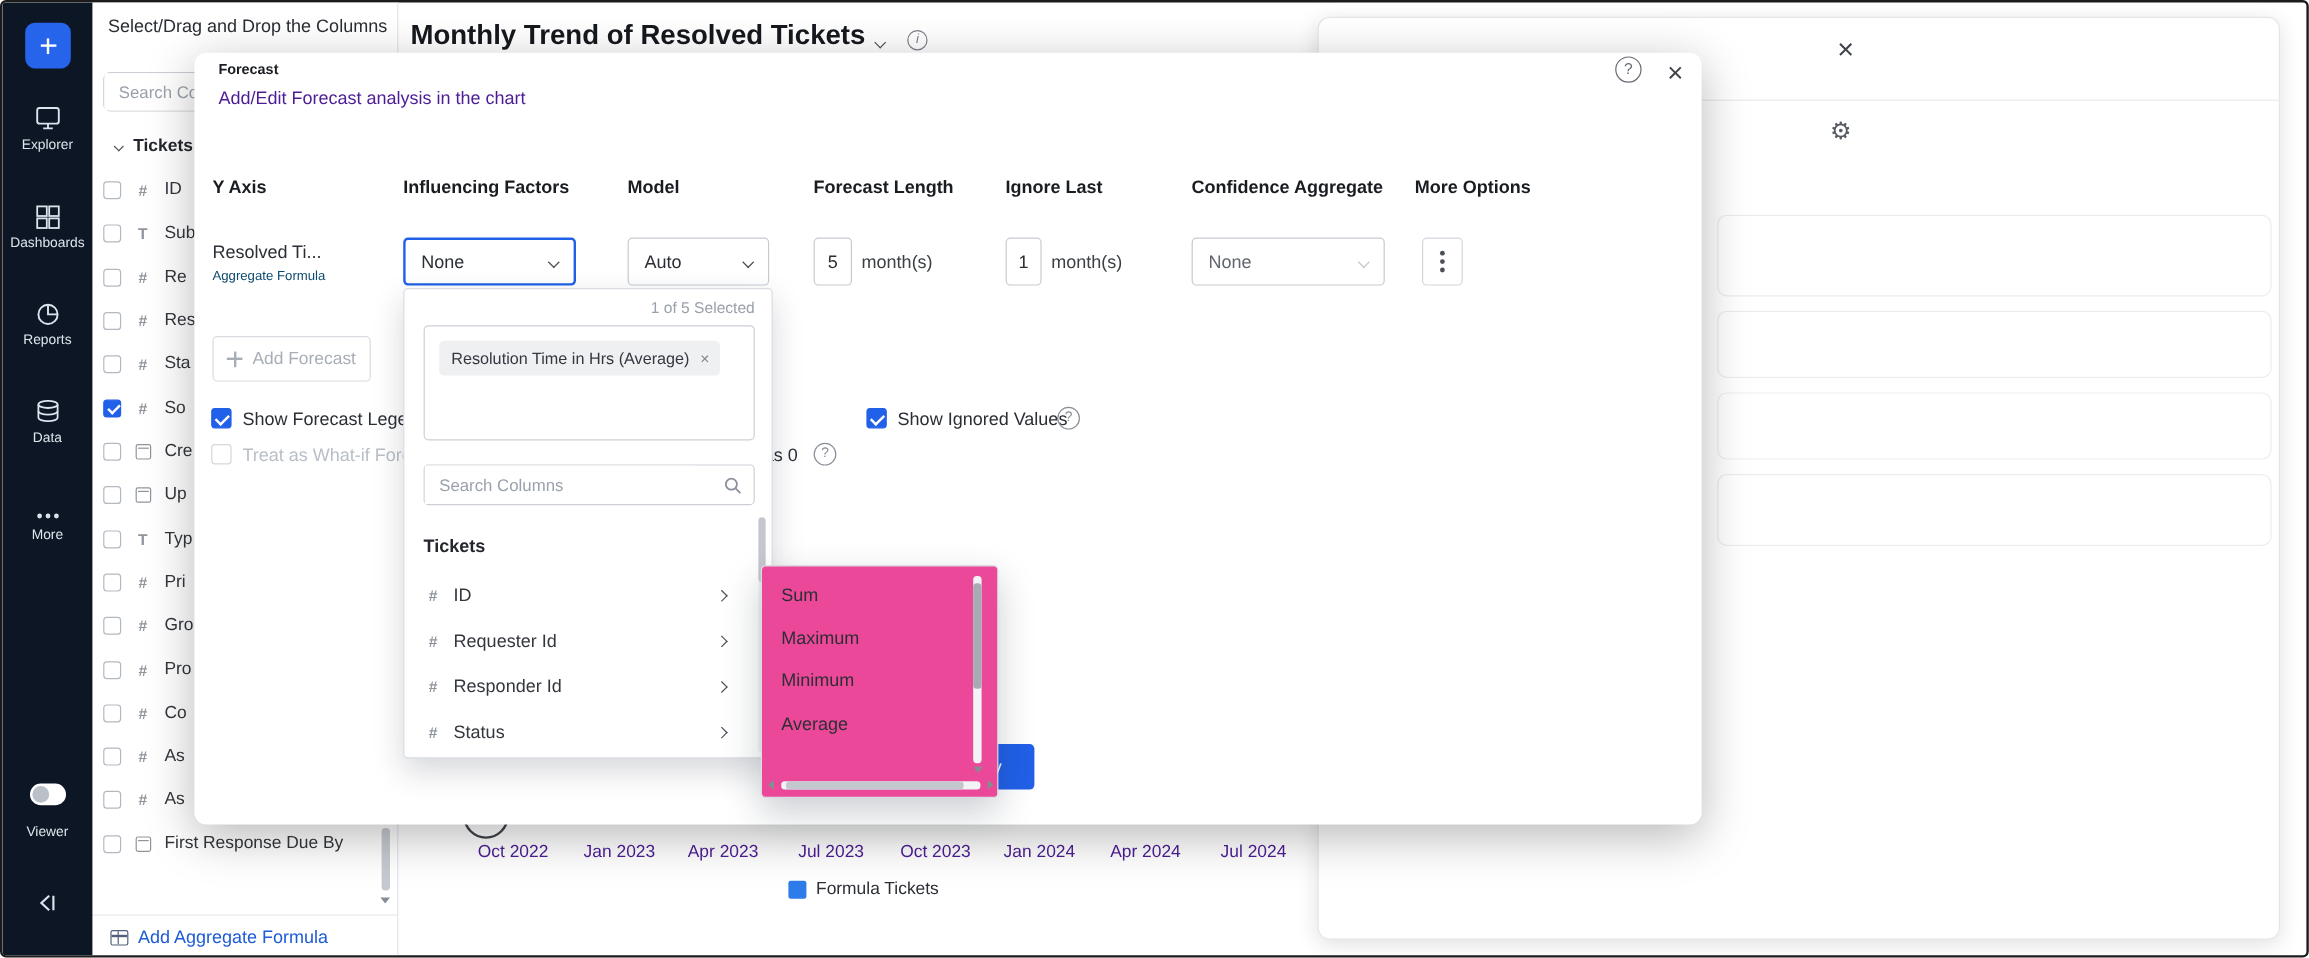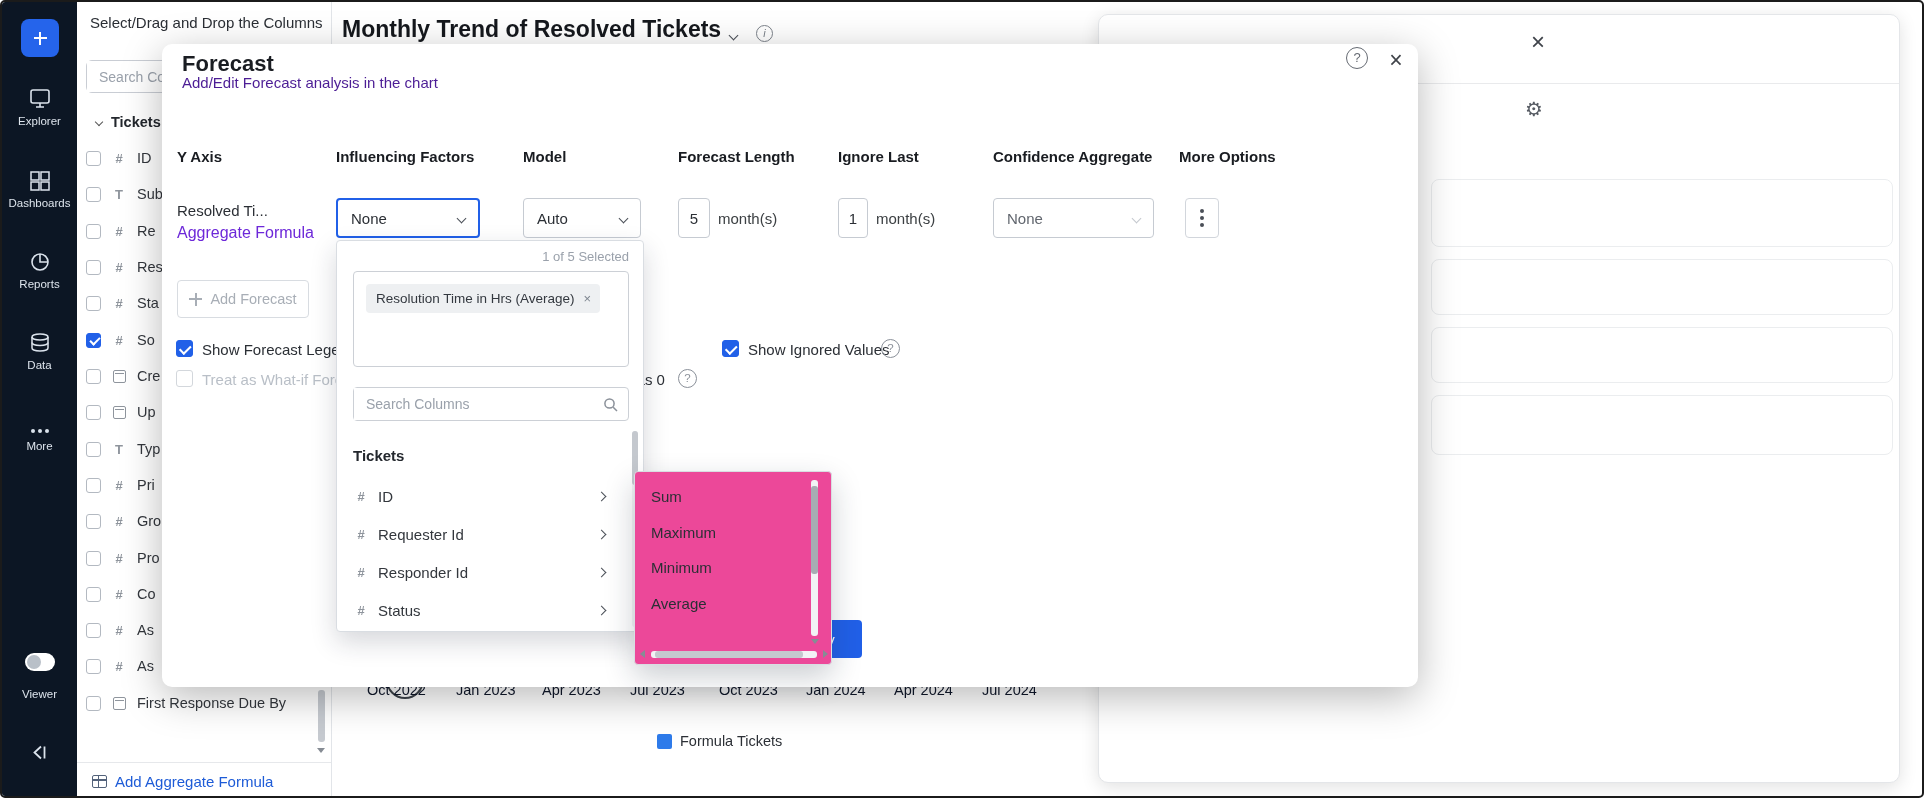--- a/index.html
+++ b/index.html
@@ -57,43 +57,43 @@
 .chev.sm{width:6px;height:6px;border-width:1.6px;border-color:#555}
 .tri-d{display:inline-block;width:0;height:0;border-left:4px solid transparent;border-right:4px solid transparent;border-top:5px solid #868c94}
 .tri-l{display:inline-block;width:0;height:0;border-top:4px solid transparent;border-bottom:4px solid transparent;border-right:5px solid #868c94}
 .tri-r{display:inline-block;width:0;height:0;border-top:4px solid transparent;border-bottom:4px solid transparent;border-left:5px solid #868c94}
 
 
 .main{position:absolute;inset:0;z-index:1}
 .page-title{position:absolute;left:340px;top:14px;font-size:23px;font-weight:bold;color:#15181d;white-space:nowrap}
 .title-caret{position:absolute;left:728px;top:30px}
 .info-circle{position:absolute;left:754px;top:23px;width:17px;height:17px;border:1.5px solid #7c828a;border-radius:50%;color:#7c828a;font-size:11px;font-style:italic;text-align:center;line-height:14px;cursor:pointer}
-.x-label{position:absolute;top:680px;width:90px;text-align:left;font-size:14.5px;color:#0f172a}
+.x-label{position:absolute;top:700px;width:90px;text-align:right;font-size:14.5px;color:#4c1d95}
 .legend{position:absolute;left:655px;top:731px;display:flex;align-items:center;gap:8px}
 .legend-swatch{width:15px;height:15px;border-radius:2px;background:#2e7bea}
 .legend-label{font-size:14.5px;color:#2c3036}
 .arc{position:absolute;left:382px;top:650px}
 
 
 .rpanel{position:absolute;left:1096px;top:12px;width:802px;height:769px;background:#fff;border:1px solid #e4e6e9;border-radius:10px;box-shadow:0 4px 18px rgba(0,0,0,.12);z-index:5}
 .rp-close{position:absolute;left:426px;top:14px;width:26px;height:26px;font-size:24px;line-height:26px;text-align:center;color:#3f434a;cursor:pointer}
 .rp-divider{position:absolute;left:0;top:68px;width:100%;height:1px;background:#e9eaec}
 .rp-gear{position:absolute;left:426px;top:82px;font-size:20px;color:#565b63;cursor:pointer;font-family:"DejaVu Sans",sans-serif}
 .rp-card{position:absolute;left:332px;width:462px;border:1px solid #ebedef;border-radius:8px;background:#fff;cursor:pointer}
 
 
 .modal{position:absolute;left:160px;top:42px;width:1256px;height:643px;background:#fff;border-radius:10px;box-shadow:0 10px 40px rgba(0,0,0,.28);z-index:10}
-.m-title{position:absolute;left:20px;top:7px;font-size:22px;font-weight:bold;color:#1a1d22}
+.m-title{position:absolute;left:20px;top:7px;font-size:12px;font-weight:bold;color:#1a1d22}
 .m-sub{position:absolute;left:20px;top:30px;font-size:15px;color:#4c1d95}
 .help{position:absolute;width:22px;height:22px;border:1.4px solid #666b73;border-radius:50%;color:#666b73;font-size:13px;text-align:center;line-height:19px;cursor:pointer}
 .help.sm{width:19px;height:19px;font-size:11.5px;line-height:16px;border-color:#8a9099;color:#8a9099}
 .m-close{position:absolute;left:1220px;top:2px;width:28px;height:28px;font-size:23px;line-height:28px;text-align:center;color:#3f4349;cursor:pointer}
 .m-h{position:absolute;top:104px;font-size:15px;font-weight:bold;color:#191c21;white-space:nowrap}
 .m-yname{position:absolute;left:15px;top:158px;font-size:15px;color:#2b2f35}
-.m-ysub{position:absolute;left:15px;top:180px;font-size:16px;color:#6d28d9}
+.m-ysub{position:absolute;left:15px;top:180px;font-size:11px;color:#0c4a6e}
 .dd{position:absolute;height:40px;background:#fff;border:1px solid #c6cbd2;border-radius:4px;display:flex;align-items:center;justify-content:space-between;padding:0 13px;font-size:15px;color:#2b2f35;cursor:pointer}
 .dd.focus{border:2px solid #2160e8}
 .dd.dim .dd-val{color:#61666e}
 .num{position:absolute;height:40px;border:1px solid #c6cbd2;border-radius:4px;text-align:center;font-size:15px;color:#2b2f35;outline:none;font-family:inherit}
 .unit{position:absolute;font-size:15px;color:#3c4043}
 .kebab{position:absolute;left:1023px;top:154px;width:34px;height:40px;background:#fff;border:1px solid #d2d6dc;border-radius:4px;cursor:pointer;display:flex;align-items:center;justify-content:center}
 .dots{width:4px;height:4px;border-radius:50%;background:#4a4f57;box-shadow:0 7px 0 #4a4f57,0 -7px 0 #4a4f57}
 .add-fc{position:absolute;left:15px;top:236px;width:132px;height:38px;background:#fff;border:1px solid #d8dce1;border-radius:4px;color:#a8aeb6;font-size:14.5px;display:flex;align-items:center;justify-content:center;gap:8px;cursor:default;font-family:inherit}
 .m-lbl{position:absolute;font-size:15px;color:#2b2f35;white-space:nowrap}
 .m-lbl.dim2{color:#b9bfc7}

